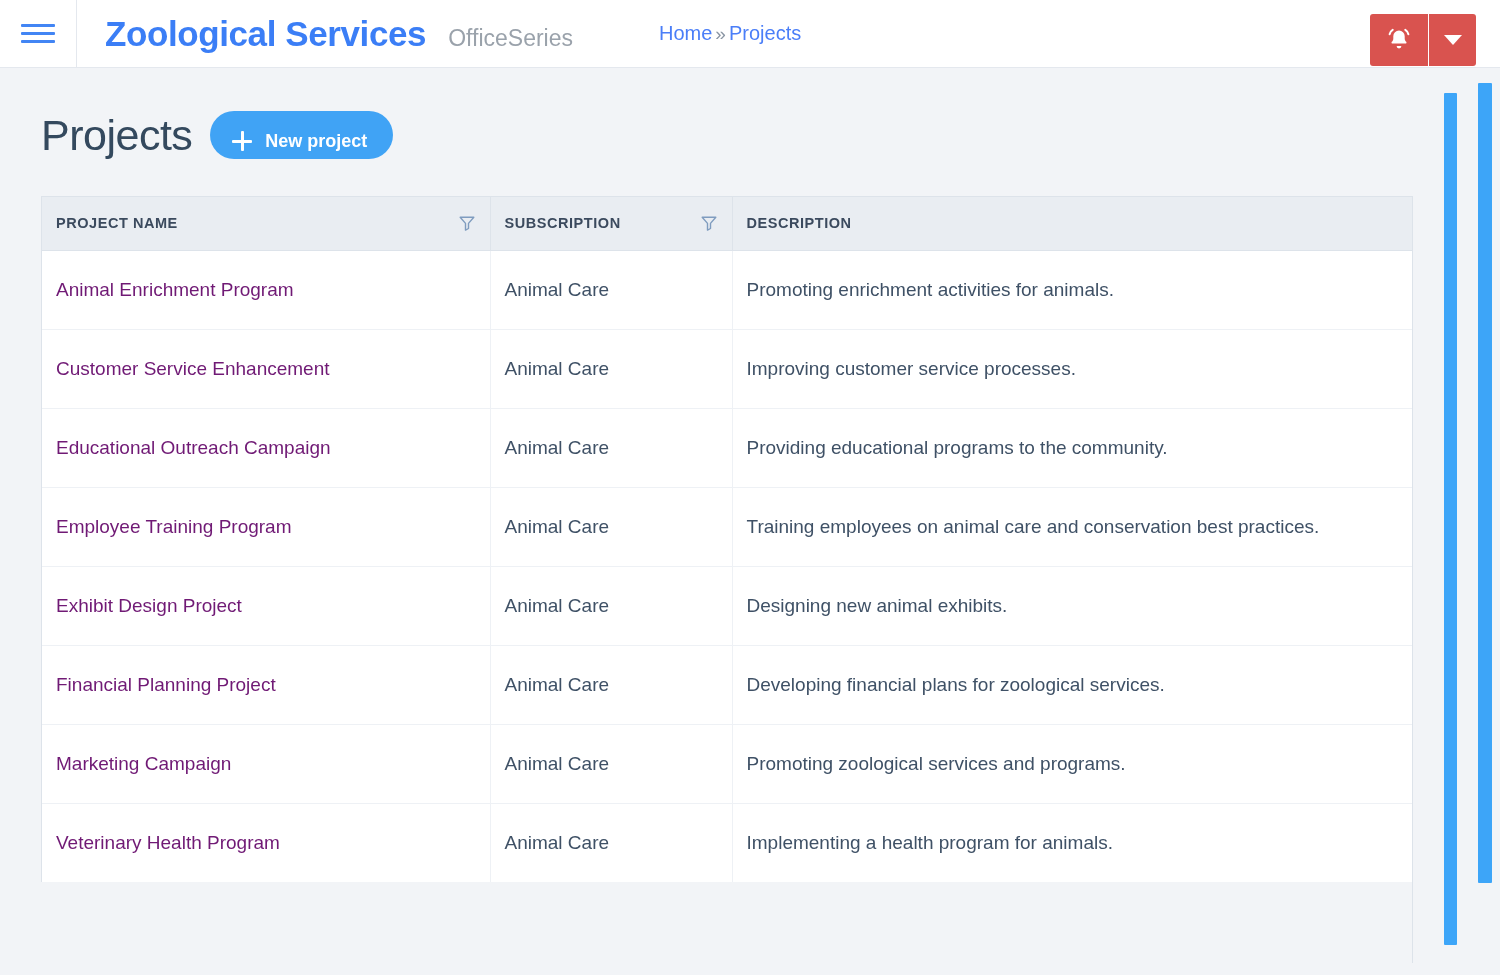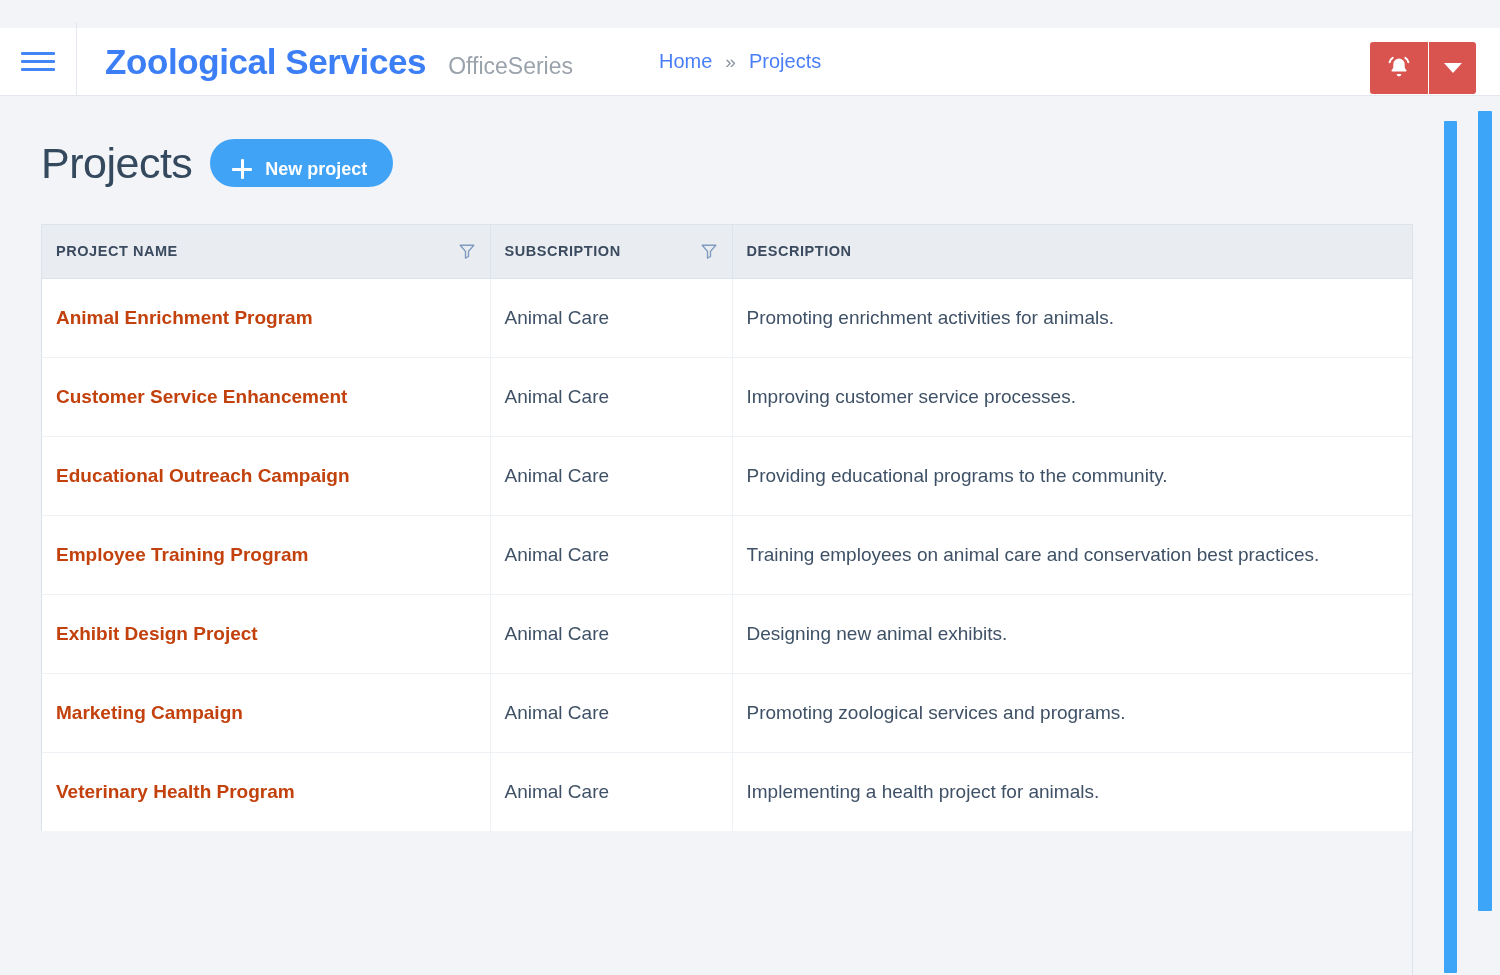--- a/index.html
+++ b/index.html
@@ -19,21 +19,20 @@
   }
 
   
   .topbar {
     position: relative;
     height: 68px;
     background: #ffffff;
     border-bottom: 1px solid #e4e8ee;
     display: flex;
     align-items: center;
-    margin-top: 28px;
   }
 
   .hamburger {
     width: 76px;
     height: 80px;
     display: flex;
     flex-direction: column;
     align-items: center;
     justify-content: center;
     gap: 5px;
@@ -73,21 +72,21 @@
     color: #9aa2ab;
     margin-left: 22px;
     white-space: nowrap;
   }
 
   .breadcrumb {
     margin-left: 86px;
     font-size: 20px;
     display: flex;
     align-items: baseline;
-    gap: 13px;
+    gap: 3px;
     white-space: nowrap;
   }
   .breadcrumb a {
     color: #4a7ef8;
     text-decoration: none;
     cursor: pointer;
   }
   .breadcrumb .sep {
     color: #8a95a3;
     font-size: 19px;
@@ -219,24 +218,23 @@
     padding: 0 14px;
     font-size: 19px;
     color: #3f5166;
     vertical-align: middle;
     white-space: nowrap;
     overflow: hidden;
   }
   table.projects tbody td:last-child { border-right: none; }
   table.projects tbody tr:last-child td { border-bottom: none; }
   .project-link {
-    color: #c2410c;
+    color: #701a75;
     text-decoration: none;
     cursor: pointer;
-    font-weight: bold;
   }
   .col-name { width: 448px; }
   .col-sub  { width: 242px; }
 
   
   .rail {
     position: absolute;
     width: 13px;
     background: #3da5f8;
     border-radius: 1px;
@@ -360,28 +358,33 @@
             <td><a class="project-link">Employee Training Program</a></td>
             <td>Animal Care</td>
             <td>Training employees on animal care and conservation best practices.</td>
           </tr>
           <tr>
             <td><a class="project-link">Exhibit Design Project</a></td>
             <td>Animal Care</td>
             <td>Designing new animal exhibits.</td>
           </tr>
           <tr>
+            <td><a class="project-link">Financial Planning Project</a></td>
+            <td>Animal Care</td>
+            <td>Developing financial plans for zoological services.</td>
+          </tr>
+          <tr>
             <td><a class="project-link">Marketing Campaign</a></td>
             <td>Animal Care</td>
             <td>Promoting zoological services and programs.</td>
           </tr>
           <tr>
             <td><a class="project-link">Veterinary Health Program</a></td>
             <td>Animal Care</td>
-            <td>Implementing a health project for animals.</td>
+            <td>Implementing a health program for animals.</td>
           </tr>
         </tbody>
     </table>
   </div>
 
   <div class="panel-edge"></div>
 
   <div class="rail rail-inner"></div>
   <div class="rail rail-outer"></div>
 </div>

